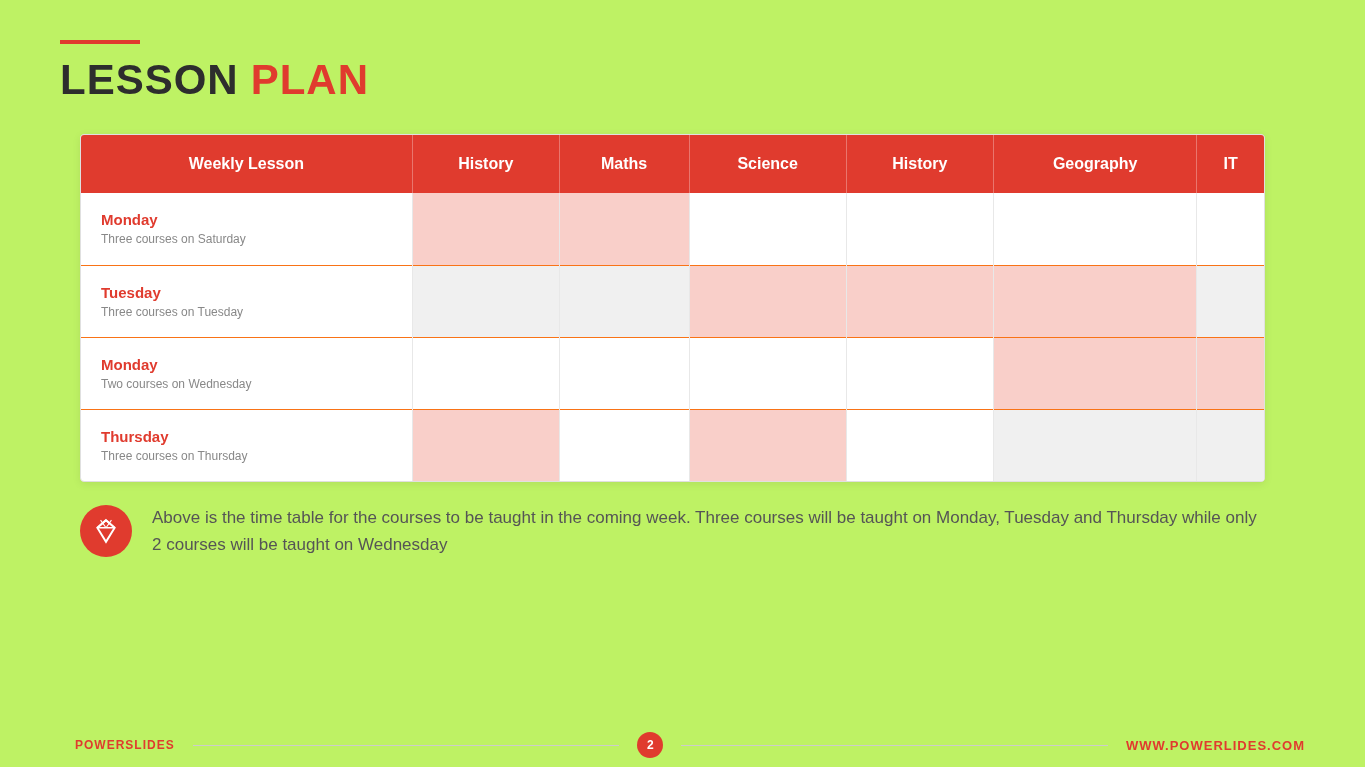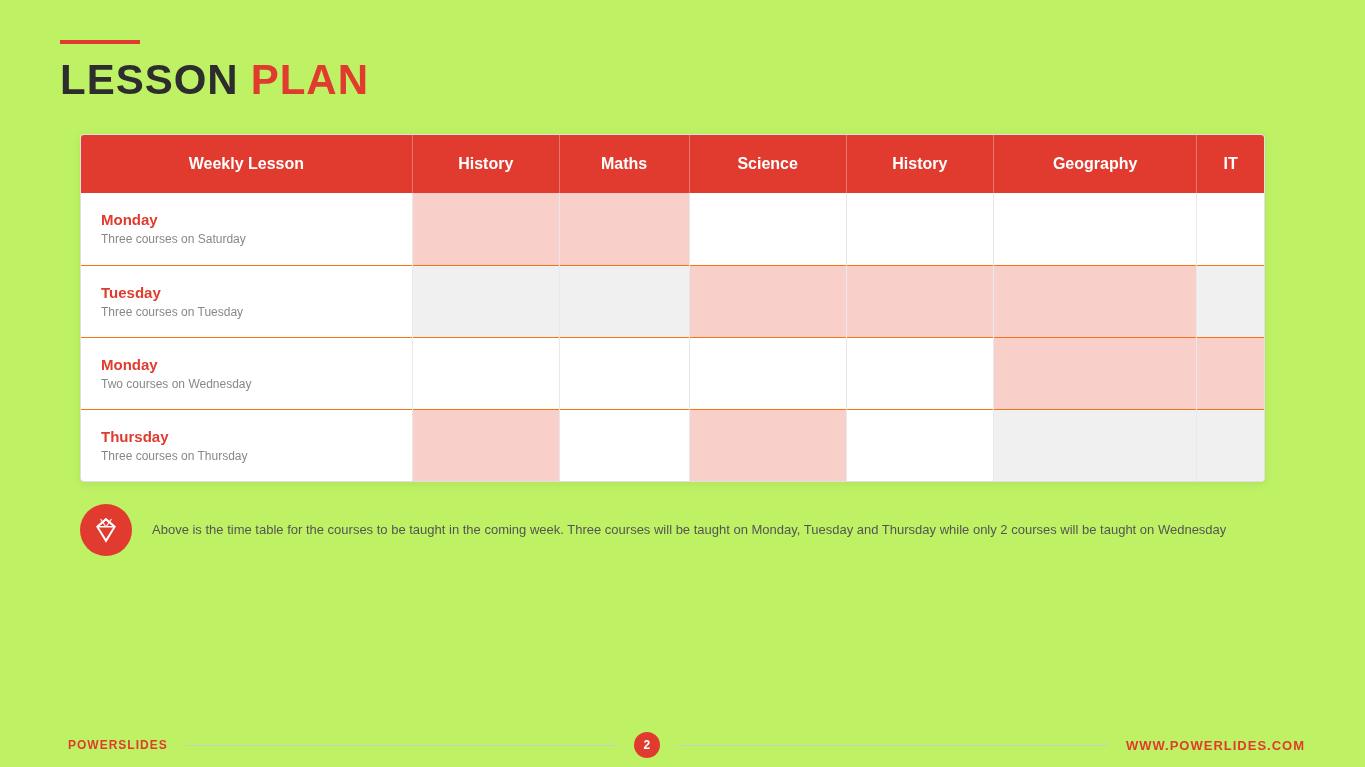--- a/index.html
+++ b/index.html
@@ -162,30 +162,30 @@
       justify-content: center;
       flex-shrink: 0;
     }
 
     .diamond-icon svg {
       width: 26px;
       height: 26px;
     }
 
     .note-text {
-      font-size: 13px;
+      font-size: 17px;
       color: #555555;
       line-height: 1.6;
     }
 
     
     .bottom-bar {
       position: absolute;
       bottom: 0;
-      left: 8px;
+      left: 15px;
       right: 0;
       height: 44px;
       display: flex;
       align-items: center;
       padding: 0 60px;
       gap: 0;
     }
 
     .powerslides-label {
       font-size: 12px;

